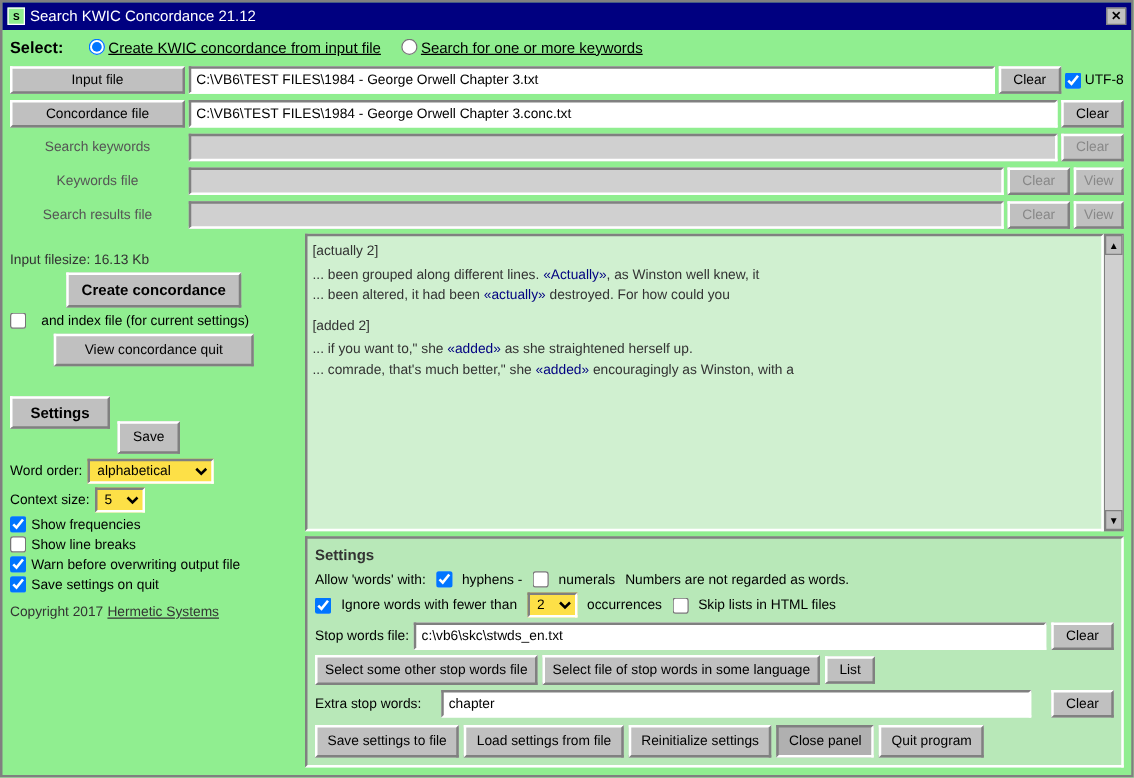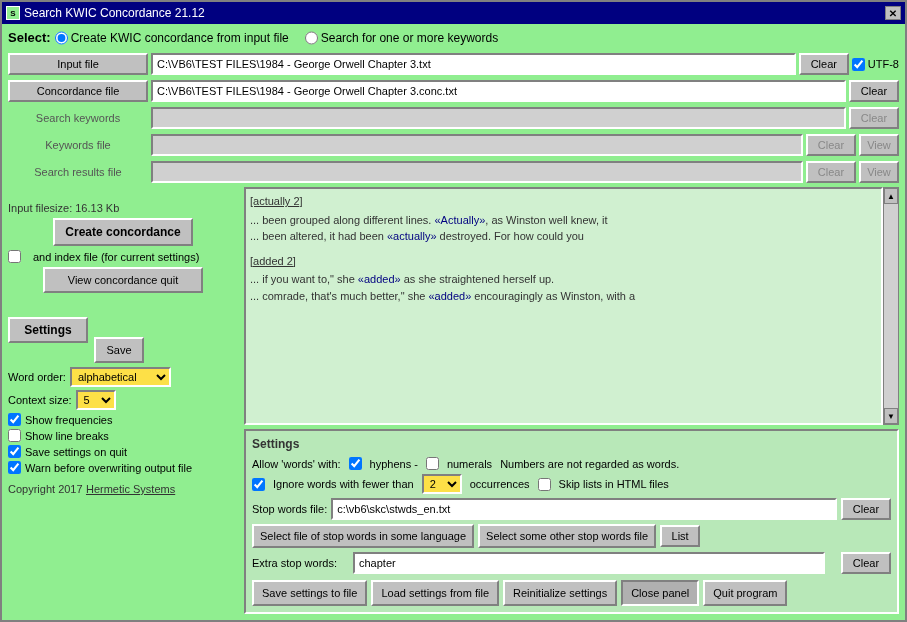--- a/index.html
+++ b/index.html
@@ -58,33 +58,35 @@
     .main-content {
       flex: 1;
       padding: 6px;
       display: flex;
       flex-direction: column;
       gap: 3px;
     }
     .select-row {
       display: flex;
       align-items: center;
-      gap: 4px;
+      gap: 20px;
       margin-bottom: 4px;
     }
     .select-label { font-size: 13px; font-weight: bold; }
     .radio-group {
       display: flex;
       align-items: center;
       gap: 16px;
     }
     .radio-item {
       display: flex;
+      align-items: center;
       gap: 3px;
       font-size: 12px;
+      text-decoration: underline;
     }
     .file-row {
       display: flex;
       align-items: center;
       gap: 3px;
       height: 24px;
     }
     .file-label-btn {
       width: 140px;
       height: 22px;
@@ -175,21 +177,20 @@
       border-color: #808080 #ffffff #ffffff #808080;
       padding: 4px;
       font-size: 11px;
       overflow-y: auto;
       line-height: 1.5;
       position: relative;
     }
     .text-area-panel .keyword-header {
       color: #333;
       margin-bottom: 2px;
-      text-decoration: underline;
     }
     .text-area-panel .concordance-line {
       color: #333;
     }
     .text-area-panel em {
       font-style: normal;
       font-weight: normal;
       color: #000080;
     }
     .scrollbar-area {
@@ -489,25 +490,25 @@
           <div class="option-row">
             <input type="checkbox" checked="" class="checkbox-input" style="">
             <span>Show frequencies</span>
           </div>
           <div class="option-row">
             <input type="checkbox" class="checkbox-input" style="">
             <span>Show line breaks</span>
           </div>
           <div class="option-row">
             <input type="checkbox" checked="" class="checkbox-input" style="">
-            <span>Save settings on quit</span>
+            <span>Warn before overwriting output file</span>
           </div>
           <div class="option-row">
             <input type="checkbox" checked="" class="checkbox-input" style="">
-            <span>Warn before overwriting output file</span>
+            <span>Save settings on quit</span>
           </div>
         </div>
 
         <div style="margin-top:4px">
           <span class="copyright">Copyright 2017</span>
           <a class="copyright" href="#">Hermetic Systems</a>
         </div>
       </div>
 
       <div style="flex:1; display:flex; flex-direction:column; gap:4px; min-width:0;">
@@ -555,22 +556,22 @@
             <span>Skip lists in HTML files</span>
           </div>
 
           <div class="stop-words-row">
             <span class="stop-words-label">Stop words file:</span>
             <input class="stop-words-input" type="text" value="c:\vb6\skc\stwds_en.txt" style="">
             <button class="clear-btn">Clear</button>
           </div>
 
           <div class="stop-select-row">
+            <button class="stop-select-btn">Select some other stop words file</button>
             <button class="stop-select-btn">Select file of stop words in some language</button>
-            <button class="stop-select-btn">Select some other stop words file</button>
             <button class="list-btn">List</button>
           </div>
 
           <div class="extra-stop-row">
             <span class="stop-words-label">Extra stop words:</span>
             <input class="stop-words-input" type="text" value="chapter" style="">
             <button class="clear-btn">Clear</button>
           </div>
 
           <div class="bottom-buttons">

